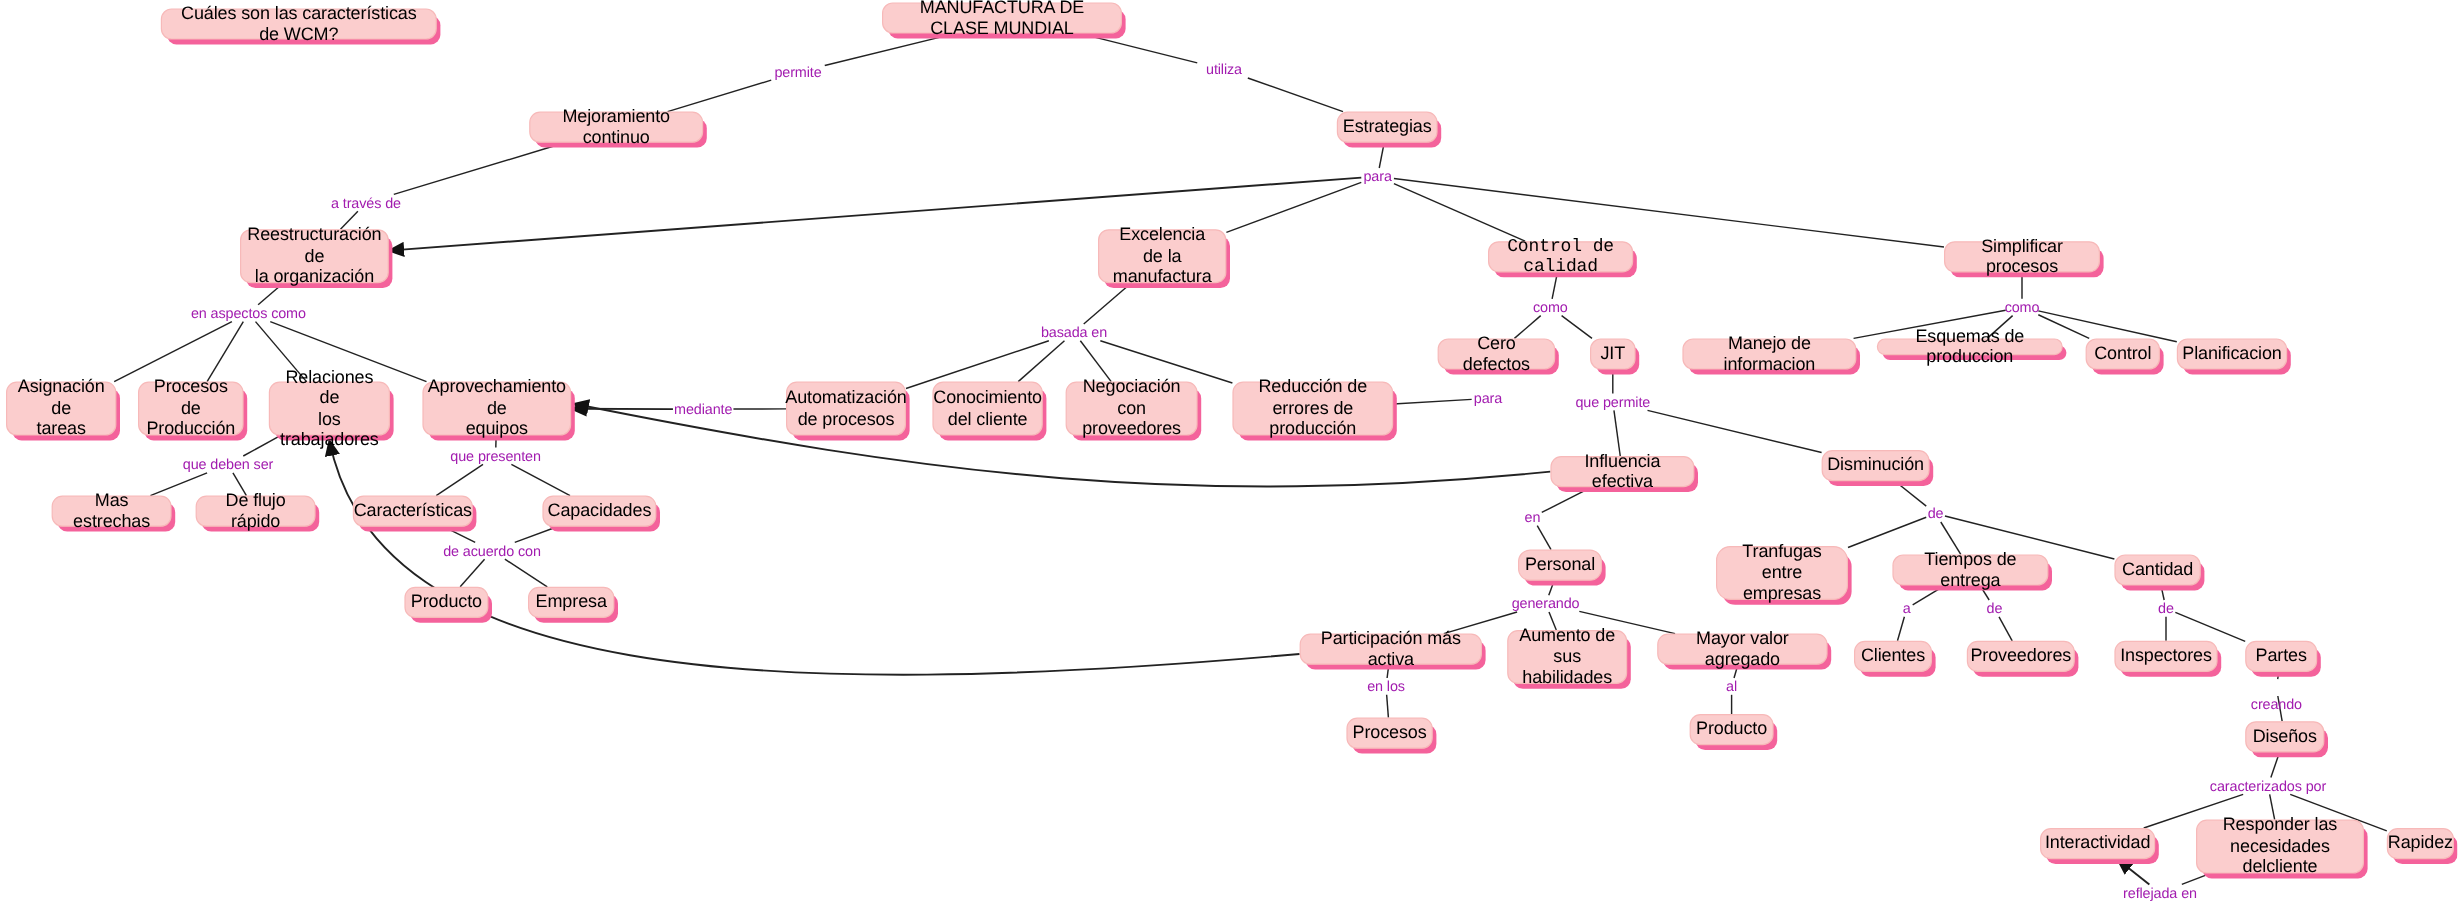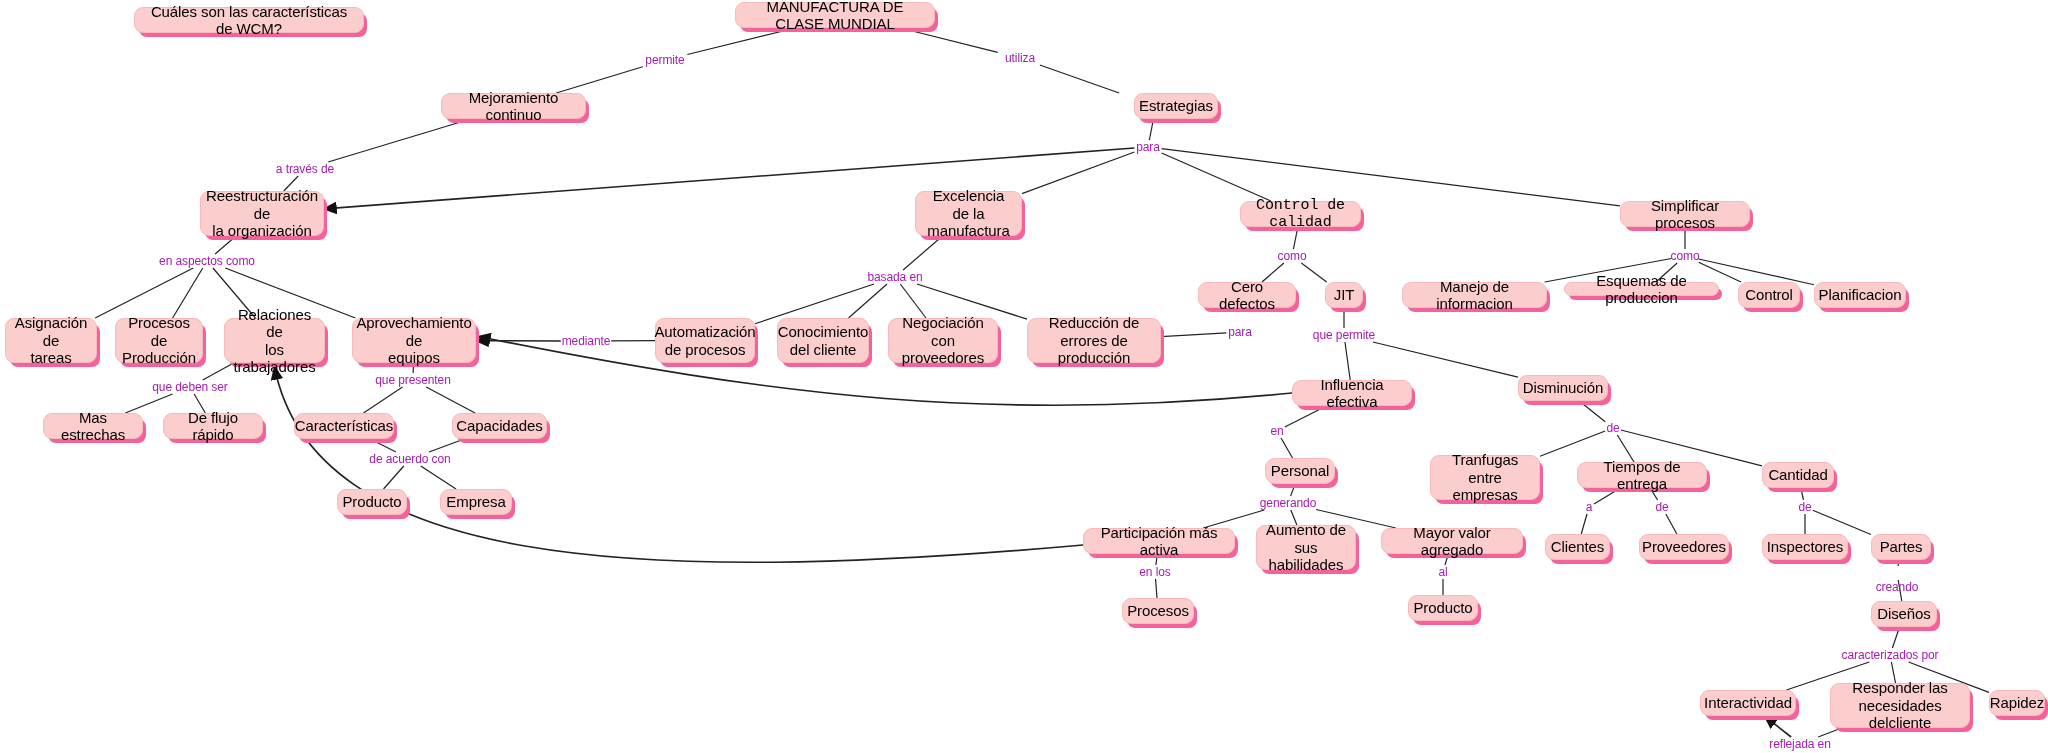--- a/index.html
+++ b/index.html
@@ -142,21 +142,21 @@
         <path d="M 1841.5584415584415 728 L 1818.1818181818182 737" stroke="#222222" stroke-width="1.2" fill="none"></path>
         <path d="M 1791.121951219512 737 L 1764.4878048780488 716" stroke="#222222" stroke-width="1.6" fill="none" marker-end="url(#arrowhead)"></path>
         <path d="M 1292 393 C 992 423, 778 396.5, 478 336.5" stroke="#222222" stroke-width="1.6" fill="none" marker-end="url(#arrowhead)"></path>
         <path d="M 1083 545 C 633 585, 314.5 567, 274.5 367" stroke="#222222" stroke-width="1.6" fill="none" marker-end="url(#arrowhead)"></path>
       </g>
   </svg>
   <div id="nodes-group">
       <div class="node" style="left: 134px; top: 7px; width: 230px; height: 26px;">Cuáles son las características de WCM?</div>
       <div class="node root-node" style="left: 735px; top: 2px; width: 200px; height: 26px;">MANUFACTURA DE CLASE MUNDIAL</div>
       <div class="node" style="left: 441px; top: 93px; width: 145px; height: 26px;">Mejoramiento continuo</div>
-      <div class="node" style="left: 1114px; top: 93px; width: 84px; height: 26px; margin-left: 20px;">Estrategias</div>
+      <div class="node" style="left: 1114px; top: 93px; width: 84px; height: 26px;">Estrategias</div>
       <div class="node" style="left: 200px; top: 191px; width: 124px; height: 45px;">Reestructuración de
 la organización</div>
       <div class="node" style="left: 915px; top: 191px; width: 107px; height: 45px;">Excelencia de la
 manufactura</div>
       <div class="node" style="left: 1240px; top: 201px; width: 121px; height: 26px; font-family: Liberation Mono, monospace;">Control de calidad</div>
       <div class="node" style="left: 1620px; top: 201px; width: 130px; height: 26px;">Simplificar procesos</div>
       <div class="node" style="left: 1198px; top: 282px; width: 98px; height: 26px;">Cero defectos</div>
       <div class="node" style="left: 1325px; top: 282px; width: 38px; height: 26px;">JIT</div>
       <div class="node" style="left: 1402px; top: 282px; width: 145px; height: 26px;">Manejo de informacion</div>
       <div class="node" style="left: 1564px; top: 282px; width: 155px; height: 14px;">Esquemas de produccion</div>
@@ -180,21 +180,21 @@
 errores de producción</div>
       <div class="node" style="left: 43px; top: 413px; width: 100px; height: 26px;">Mas estrechas</div>
       <div class="node" style="left: 163px; top: 413px; width: 100px; height: 26px;">De flujo rápido</div>
       <div class="node" style="left: 294px; top: 413px; width: 100px; height: 26px;">Características</div>
       <div class="node" style="left: 452px; top: 413px; width: 95px; height: 26px;">Capacidades</div>
       <div class="node" style="left: 1292px; top: 380px; width: 120px; height: 26px;">Influencia efectiva</div>
       <div class="node" style="left: 1518px; top: 375px; width: 90px; height: 26px;">Disminución</div>
       <div class="node" style="left: 337px; top: 489px; width: 70px; height: 26px;">Producto</div>
       <div class="node" style="left: 440px; top: 489px; width: 72px; height: 26px;">Empresa</div>
       <div class="node" style="left: 1265px; top: 458px; width: 70px; height: 26px; border-radius: 10px;">Personal</div>
-      <div class="node" style="left: 1430px; top: 455px; width: 110px; height: 45px;">Tranfugas entre
+      <div class="node" style="left: 1430px; top: 455px; width: 110px; height: 45px; border-radius: 12px;">Tranfugas entre
 empresas</div>
       <div class="node" style="left: 1577px; top: 462px; width: 130px; height: 26px;">Tiempos de entrega</div>
       <div class="node" style="left: 1762px; top: 462px; width: 72px; height: 26px;">Cantidad</div>
       <div class="node" style="left: 1083px; top: 528px; width: 152px; height: 26px;">Participación más activa</div>
       <div class="node" style="left: 1256px; top: 525px; width: 100px; height: 45px;">Aumento de
 sus habilidades</div>
       <div class="node" style="left: 1381px; top: 528px; width: 142px; height: 26px;">Mayor valor agregado</div>
       <div class="node" style="left: 1545px; top: 534px; width: 65px; height: 26px;">Clientes</div>
       <div class="node" style="left: 1639px; top: 534px; width: 90px; height: 26px;">Proveedores</div>
       <div class="node" style="left: 1762px; top: 534px; width: 86px; height: 26px;">Inspectores</div>

